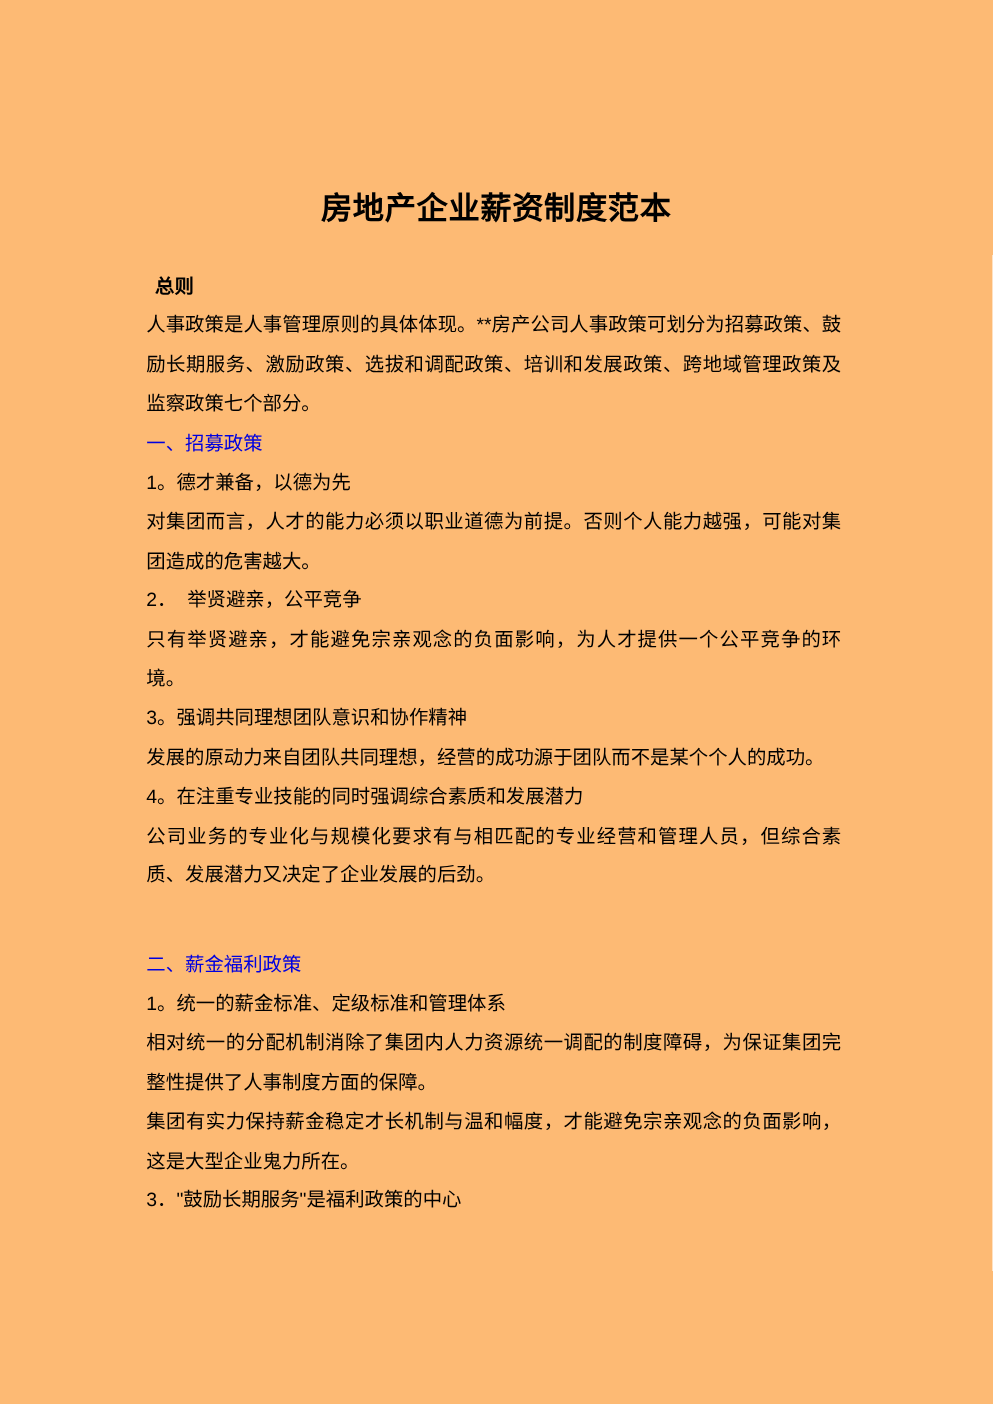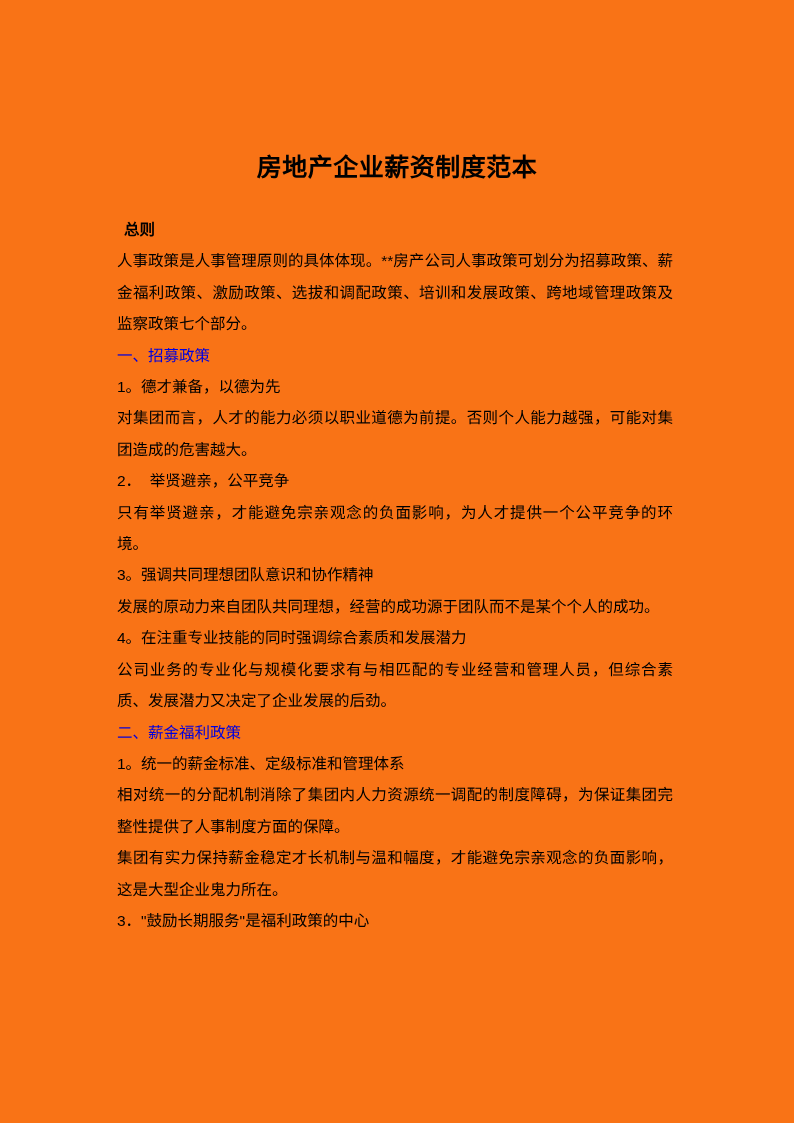--- a/index.html
+++ b/index.html
@@ -5,21 +5,21 @@
 <style>
   html, body {
     margin: 0;
     padding: 0;
     background: #ffffff;
   }
   .page {
     position: relative;
     width: 794px;
     height: 1123px;
-    background: #f97316;
+    background: #fdba74;
     overflow: hidden;
     box-sizing: border-box;
     font-family: "Liberation Sans", "DejaVu Sans", sans-serif;
     -webkit-font-smoothing: none;
   }
   .doc-title {
     position: absolute;
     top: 136px;
     left: 0;
     width: 794px;
@@ -73,37 +73,37 @@
 <body>
 
 <div class="page">
 
   <h1 class="doc-title">房地产企业薪资制度范本</h1>
 
   <div class="body-col">
 
     <p class="heading-zongze">总则</p>
 
-    <p class="para">人事政策是人事管理原则的具体体现。**房产公司人事政策可划分为招募政策、薪金福利政策、激励政策、选拔和调配政策、培训和发展政策、跨地域管理政策及监察政策七个部分。</p>
+    <p class="para">人事政策是人事管理原则的具体体现。**房产公司人事政策可划分为招募政策、鼓励长期服务、激励政策、选拔和调配政策、培训和发展政策、跨地域管理政策及监察政策七个部分。</p>
 
     <p class="heading-blue" style="color: rgb(0, 0, 224); font-family: Liberation Serif, serif;">一、招募政策</p>
 
     <p class="item-line">1。德才兼备，以德为先</p>
     <p class="para">对集团而言，人才的能力必须以职业道德为前提。否则个人能力越强，可能对集团造成的危害越大。</p>
 
     <p class="item-line">2．  举贤避亲，公平竞争</p>
     <p class="para">只有举贤避亲，才能避免宗亲观念的负面影响，为人才提供一个公平竞争的环境。</p>
 
     <p class="item-line">3。强调共同理想团队意识和协作精神</p>
     <p class="para">发展的原动力来自团队共同理想，经营的成功源于团队而不是某个个人的成功。</p>
 
     <p class="item-line">4。在注重专业技能的同时强调综合素质和发展潜力</p>
     <p class="para">公司业务的专业化与规模化要求有与相匹配的专业经营和管理人员，但综合素质、发展潜力又决定了企业发展的后劲。</p>
 
-    <p class="heading-blue" style="color: rgb(0, 0, 224);">二、薪金福利政策</p>
+    <p class="heading-blue" style="color: rgb(0, 0, 224); margin-top: 40px;">二、薪金福利政策</p>
 
     <p class="item-line">1。统一的薪金标准、定级标准和管理体系</p>
     <p class="para">相对统一的分配机制消除了集团内人力资源统一调配的制度障碍，为保证集团完整性提供了人事制度方面的保障。</p>
 
     <p class="para">集团有实力保持薪金稳定才长机制与温和幅度，才能避免宗亲观念的负面影响，这是大型企业鬼力所在。</p>
 
     <p class="item-line">3．"鼓励长期服务"是福利政策的中心</p>
 
   </div>
 </div>

